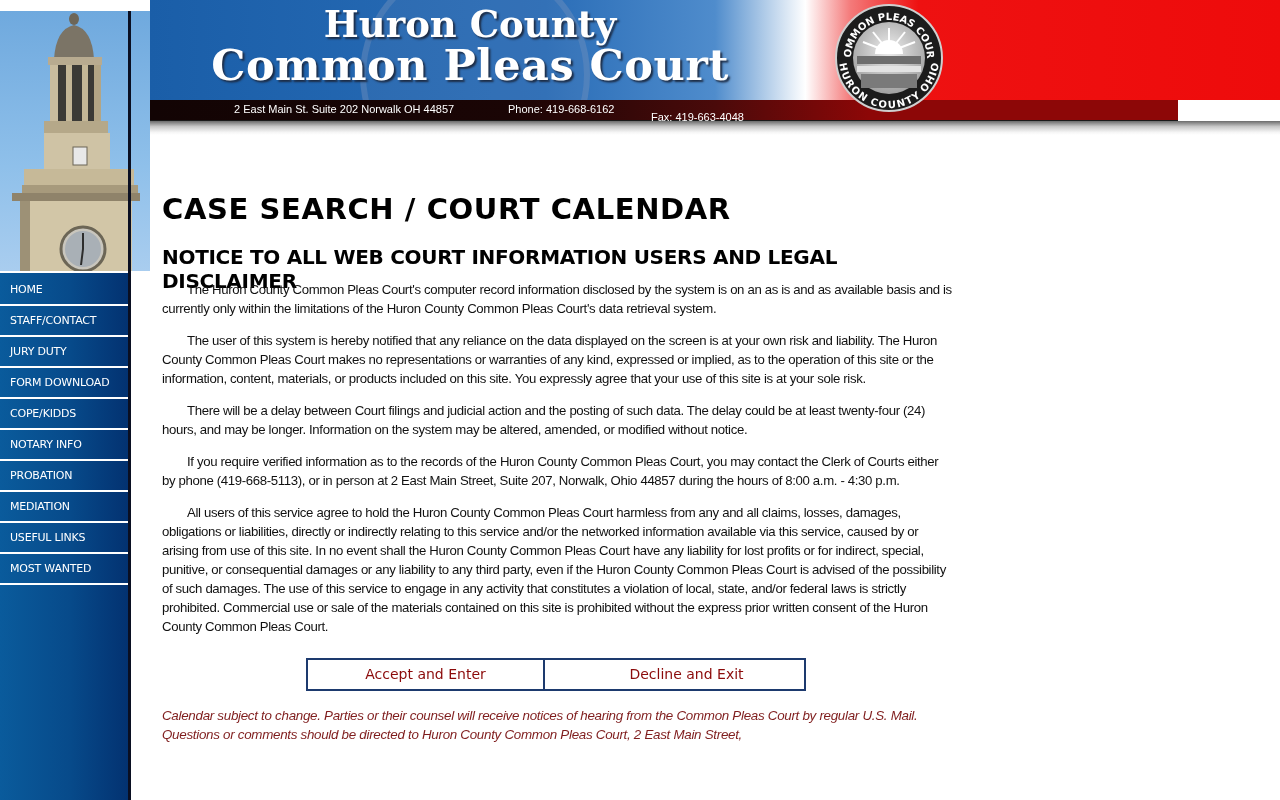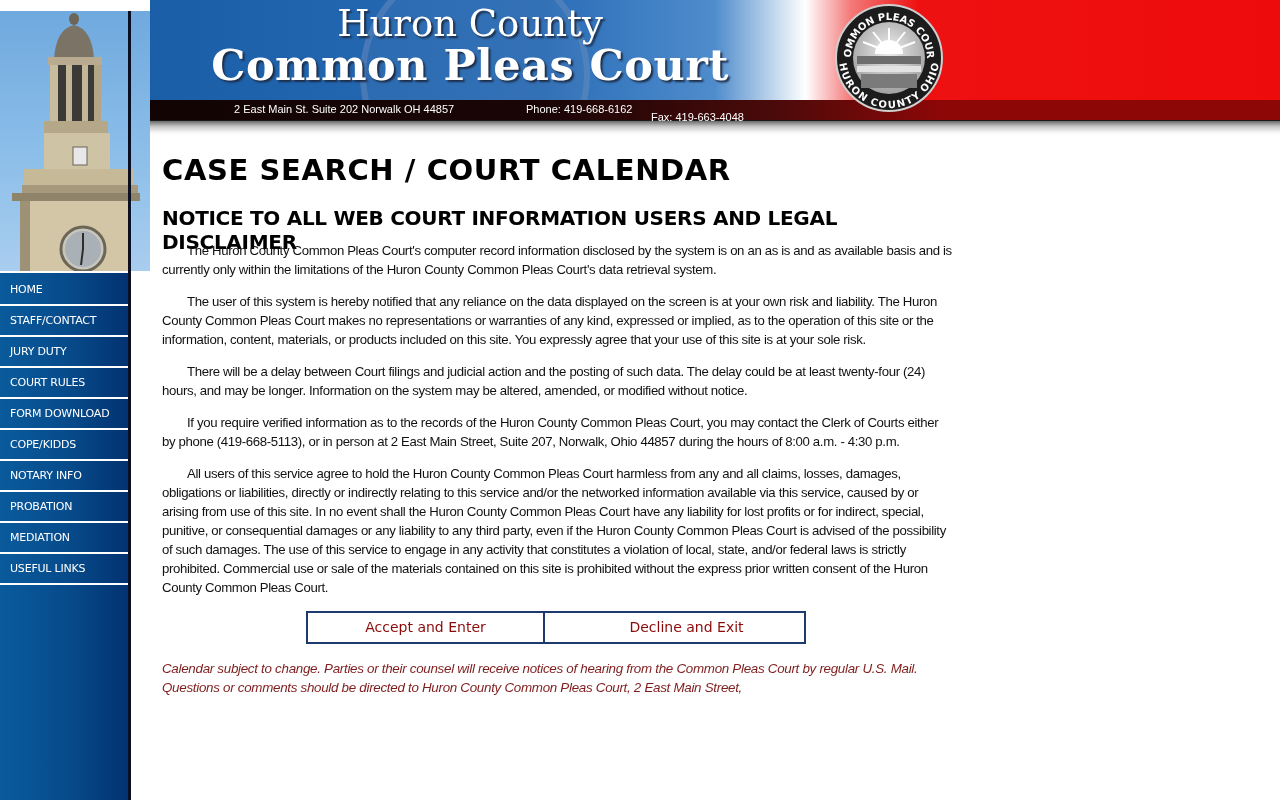--- a/index.html
+++ b/index.html
@@ -33,72 +33,72 @@
       position: absolute; left: 150px; top: 0; width: 1130px; height: 100px;
       background: linear-gradient(to right, #1a5ea8 0%, #2a6db7 35%, #4f8ccc 50%, #ffffff 58%, #f47a7a 62%, #ee1111 68%, #ee0b0b 100%);
       overflow: hidden;
     }
     .banner-watermark {
       position: absolute; left: 210px; top: -40px; width: 230px; height: 230px; border-radius: 50%;
       border: 6px solid rgba(120,150,190,0.35); background: rgba(120,150,190,0.12);
     }
     .banner-title-1 {
       position: absolute; left: 0; width: 640px; top: 2px; text-align: center;
-      font-family: "DejaVu Serif", "Liberation Serif", serif; font-weight: normal;
+      font-family: "DejaVu Serif", "Liberation Serif", serif; font-weight: bold;
       font-size: 37px; color: #ffffff; text-shadow: 2px 2px 2px #1d2c45;
     }
     .banner-title-2 {
       position: absolute; left: 0; width: 640px; top: 40px; text-align: center;
       font-family: "DejaVu Serif", "Liberation Serif", serif; font-weight: bold;
       font-size: 43px; color: #ffffff; text-shadow: 2px 2px 2px #1d2c45; letter-spacing: 0.5px;
     }
     .seal {
       position: absolute; left: 685px; top: 4px; width: 108px; height: 108px; border-radius: 50%;
       background: #1c1c1c; border: 2px solid #cfcfcf; z-index: 3;
     }
     .seal-inner {
       position: absolute; left: 16px; top: 16px; width: 72px; height: 72px; border-radius: 50%;
       background: radial-gradient(circle at 50% 40%, #eeeeee 0%, #bfbfbf 45%, #8b8b8b 100%);
     }
     .seal-text {
       position: absolute; left: 0; top: 0; width: 104px; height: 104px;
     }
 
     .info-bar {
-      position: absolute; left: 150px; top: 100px; width: 1130px; height: 21px;
+      position: absolute; left: 150px; top: 100px; width: 1028px; height: 21px;
       background: linear-gradient(to right, #120404 0%, #1a0505 35%, #4a0a0a 55%, #8d0707 70%, #8d0707 100%);
       border-bottom: 1px solid #1a1a1a;
     }
     .info-bar span {
       position: absolute; top: 3px; color: #ffffff; font-size: 11px;
       font-family: "Liberation Sans", sans-serif;
     }
     .header-shadow {
       position: absolute; left: 150px; top: 121px; width: 1130px; height: 14px;
       background: linear-gradient(to bottom, #6b6b6b 0%, #c8c8c8 40%, #f5f5f5 80%, #ffffff 100%);
     }
 
     
     .main { position: absolute; left: 162px; top: 148px; width: 790px; color: #111111; }
     .page-title {
       font-family: "DejaVu Sans", "Liberation Sans", sans-serif; font-weight: bold;
-      font-size: 29px; letter-spacing: 0.6px; color: #000000; height: 44px; line-height: 44px;
+      font-size: 29px; letter-spacing: 0.6px; color: #000000; height: 44px; line-height: 44px; margin-top: 39px;
     }
     .notice-title {
       margin-top: 14px; font-size: 20px; color: #000000; letter-spacing: -0.3px;
       font-family: "DejaVu Sans", sans-serif; height: 20px;
     }
     .para {
       margin-top: 13px; font-size: 13.2px; line-height: 19px; color: #111111;
       text-indent: 25px; letter-spacing: -0.35px; font-family: Liberation Sans, sans-serif;
     }
     .para.first { margin-top: 15px; }
 
     .btn-row {
-      margin: 14px auto 0 144px; width: 500px; height: 33px; display: flex;
+      margin: 22px auto 0 144px; width: 500px; height: 33px; display: flex;
       border: 2px solid #1d3a6e;
     }
     .btn {
       flex: 1; text-align: center; line-height: 29px; color: #8b0a0a; font-size: 14px;
       background: #ffffff; cursor: pointer; font-family: "DejaVu Sans", sans-serif;
     }
     .btn + .btn { border-left: 2px solid #1d3a6e; padding-left: 24px; }
     .footnote {
       margin-top: 15px; font-style: italic; font-size: 13.4px; line-height: 19px; color: #7f1d1d;
       letter-spacing: -0.3px; font-family: "Liberation Sans", sans-serif;
@@ -133,27 +133,27 @@
       <circle cx="83" cy="238" r="22" fill="#c9c6bd" stroke="#6c6656" stroke-width="3"></circle>
       <circle cx="83" cy="238" r="18" fill="#a9b0b6"></circle>
       <line x1="83" y1="238" x2="83" y2="222" stroke="#2d2d2d" stroke-width="2"></line>
       <line x1="83" y1="238" x2="81" y2="254" stroke="#2d2d2d" stroke-width="2"></line>
     </svg>
   </div>
   <nav class="nav">
     <a class="nav-item">HOME</a>
     <a class="nav-item">STAFF/CONTACT</a>
     <a class="nav-item">JURY DUTY</a>
-    <a class="nav-item">COURT RULES</a>
     <a class="nav-item">FORM DOWNLOAD</a>
     <a class="nav-item">COPE/KIDDS</a>
     <a class="nav-item">NOTARY INFO</a>
     <a class="nav-item">PROBATION</a>
     <a class="nav-item">MEDIATION</a>
     <a class="nav-item">USEFUL LINKS</a>
+    <a class="nav-item">MOST WANTED</a>
   </nav>
 </div>
 
 <header class="banner">
   <div class="banner-watermark"></div>
   <div class="banner-title-1">Huron County</div>
   <div class="banner-title-2">Common Pleas Court</div>
 </header>
 <div class="seal" style="left:835px;">
   <div class="seal-inner">
@@ -180,21 +180,21 @@
       <textPath href="#arcTop" startOffset="50%" text-anchor="middle">COMMON PLEAS COURT</textPath>
     </text>
     <text font-size="10" font-weight="bold" fill="#ffffff" font-family="DejaVu Sans, sans-serif" dy="8">
       <textPath href="#arcBottom" startOffset="50%" text-anchor="middle">HURON COUNTY OHIO</textPath>
     </text>
   </svg>
 </div>
 
 <div class="info-bar">
   <span style="left:84px;">2 East Main St. Suite 202  Norwalk OH  44857</span>
-  <span style="left:376px;">Phone: 419-668-6162</span>
+  <span style="left:358px;">Phone: 419-668-6162</span>
   <span style="left:501px;margin-top:8px;">Fax: 419-663-4048</span>
 </div>
 <div class="header-shadow"></div>
 
 <main class="main">
   <h1 class="page-title">CASE SEARCH / COURT CALENDAR</h1>
   <h2 class="notice-title">NOTICE TO ALL WEB COURT INFORMATION USERS AND LEGAL DISCLAIMER</h2>
   <p class="para first">The Huron County Common Pleas Court's computer record information disclosed by the system is on an  as is  and  as available  basis and is currently only within the limitations of the Huron County Common Pleas Court's data retrieval system.</p>
   <p class="para">The user of this system is hereby notified that any reliance on the data displayed on the screen is at your own risk and liability. The Huron County Common Pleas Court makes no representations or warranties of any kind, expressed or implied, as to the operation of this site or the information, content, materials, or products included on this site. You expressly agree that your use of this site is at your sole risk.</p>
   <p class="para">There will be a delay between Court filings and judicial action and the posting of such data. The delay could be at least twenty-four (24) hours, and may be longer. Information on the system may be altered, amended, or modified without notice.</p>

